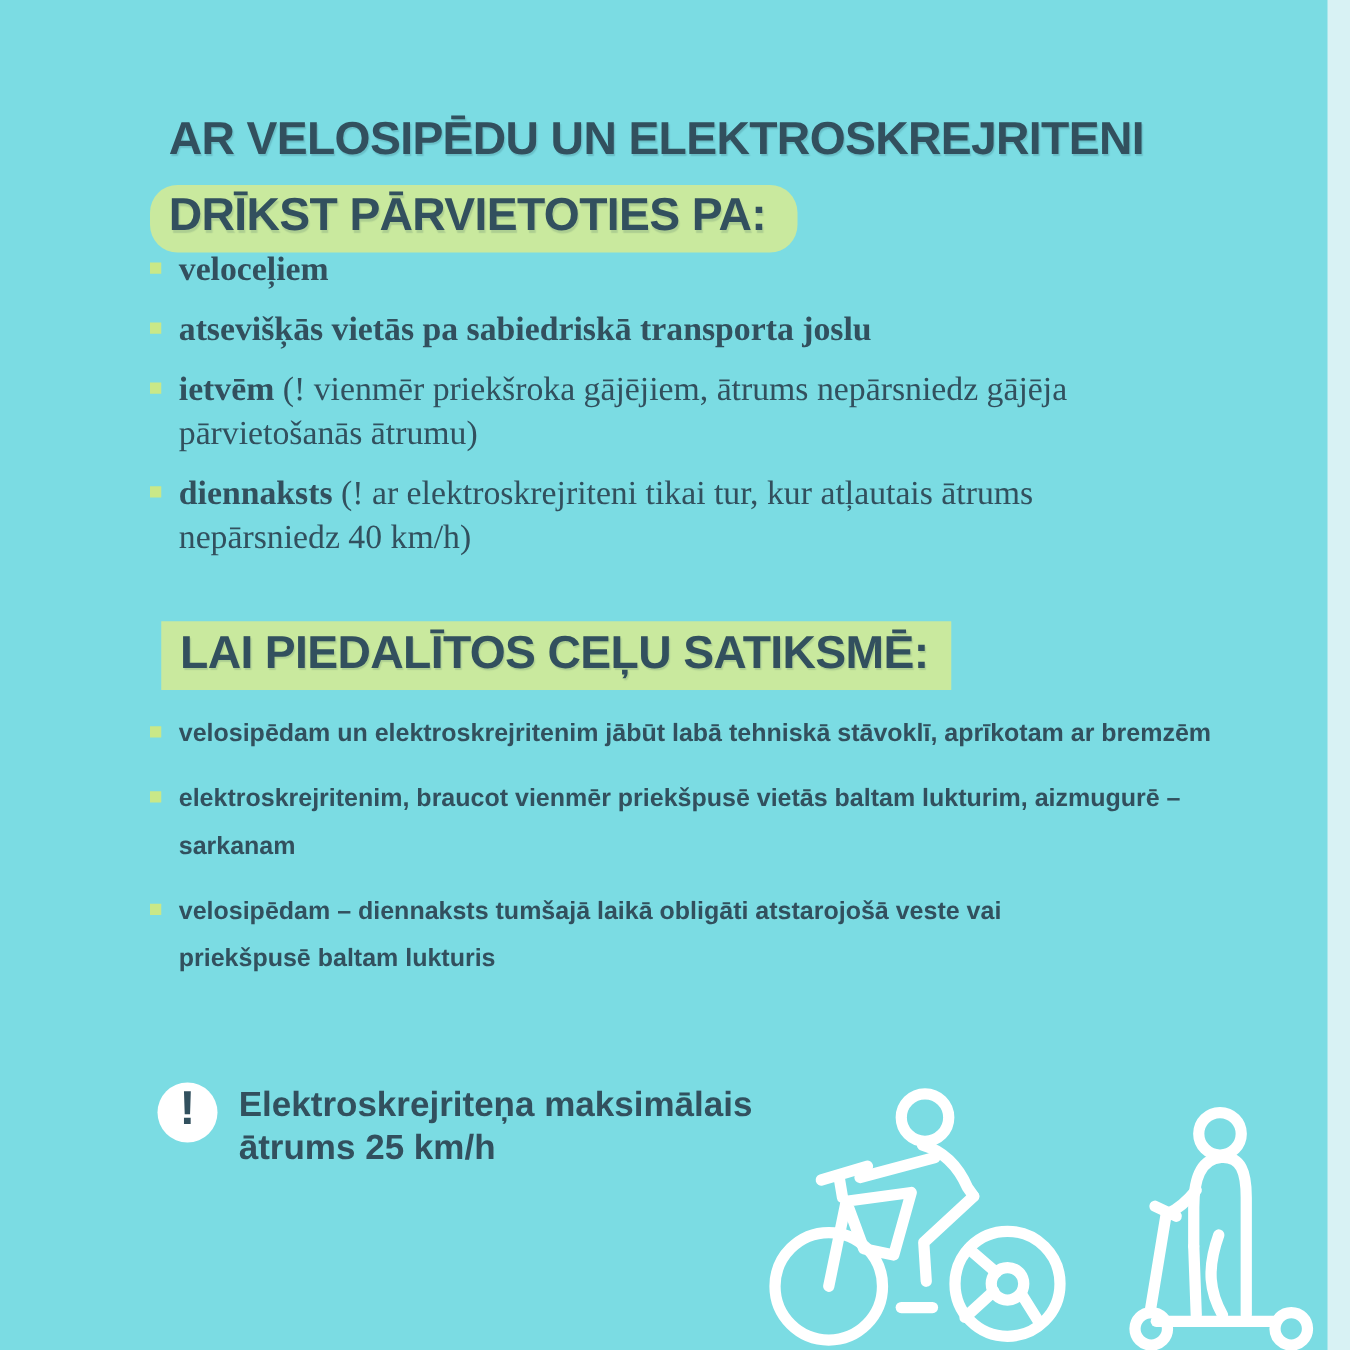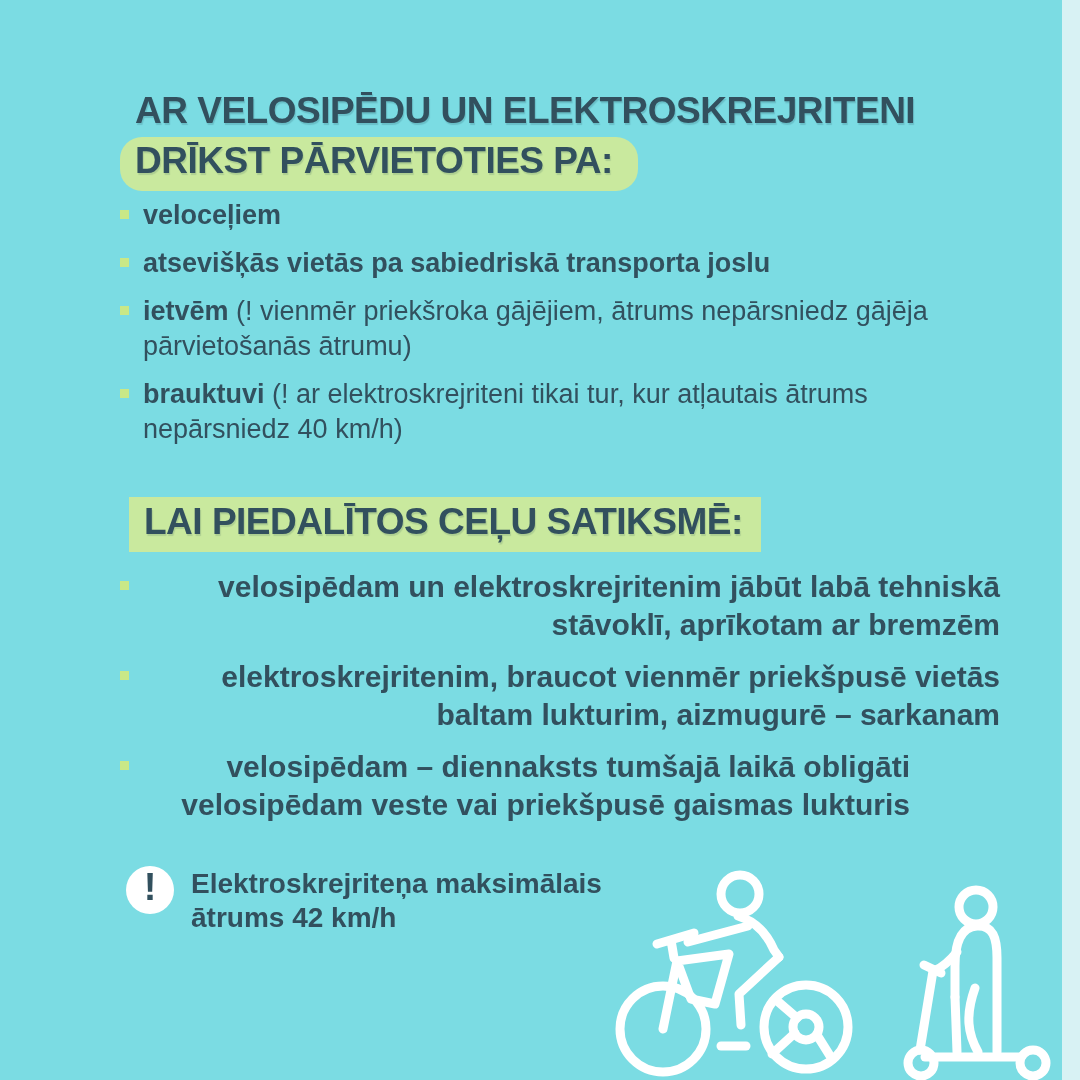--- a/index.html
+++ b/index.html
@@ -21,21 +21,21 @@
   }
   
   .title-block{position:absolute;left:120px;top:88px;}
   .title-line1{
     margin-left:15px;
     font-size:37px;font-weight:700;letter-spacing:-0.5px;
     line-height:46px;white-space:nowrap;
     text-shadow:1px 2px 1px rgba(20,60,75,0.18);
   }
   .title-line2{
-    display:inline-block;margin-top:3px;
+    display:inline-block;margin-top:14px;
     background:var(--highlight);
     padding:2px 25px 8px 15px;
     font-size:37px;font-weight:700;letter-spacing:-0.5px;
     line-height:44px;white-space:nowrap;
     text-shadow:1px 2px 1px rgba(20,60,75,0.15);
     border-radius:22px;
   }
   
   ul.bullets{position:absolute;left:120px;list-style:none;width:880px;}
   ul.bullets li{
@@ -43,25 +43,25 @@
     font-size:27px;line-height:35px;
   }
   ul.bullets li + li{margin-top:13px;}
   .marker{
     position:absolute;left:0;top:12px;
     width:9px;height:9px;background:var(--marker);
     display:inline-block;
   }
   .b{font-weight:700;}
   .r{font-weight:400;}
-  ul.s1{top:198px;}
+  ul.s1{top:198px;font-family:Liberation Serif, serif;}
   ul.s1 li:nth-child(2){max-width:700px;}
   ul.s1 li:nth-child(4){max-width:820px;}
   ul.s2{top:568px;}
-  ul.s2 li{font-size:30px;line-height:38px;text-align:right;}
+  ul.s2 li{font-size:20px;line-height:38px;}
   ul.s2 li + li{margin-top:14px;}
   ul.s2 .marker{top:13px;}
   ul.s2 li:nth-child(3){max-width:790px;}
   
   .section-heading{
     position:absolute;left:129px;top:497px;
     display:inline-block;background:var(--highlight);
     padding:4px 18px 10px 15px;
     font-size:37px;font-weight:700;letter-spacing:-0.5px;
     line-height:41px;white-space:nowrap;
@@ -102,43 +102,43 @@
     <li>
       <span class="marker"></span><span class="b">veloceļiem</span><span class="r"></span>
     </li>
     <li>
       <span class="marker"></span><span class="b">atsevišķās vietās pa sabiedriskā transporta joslu</span><span class="r"></span>
     </li>
     <li>
       <span class="marker"></span><span class="b">ietvēm</span><span class="r"> (! vienmēr priekšroka gājējiem, ātrums nepārsniedz gājēja pārvietošanās ātrumu)</span>
     </li>
     <li>
-      <span class="marker"></span><span class="b">brauktuvi</span><span class="r"> (! ar elektroskrejriteni tikai tur, kur atļautais ātrums nepārsniedz 40 km/h)</span>
+      <span class="marker"></span><span class="b">diennaksts</span><span class="r"> (! ar elektroskrejriteni tikai tur, kur atļautais ātrums nepārsniedz 40 km/h)</span>
     </li>
   </ul>
 
   <h2 class="section-heading">LAI PIEDALĪTOS CEĻU SATIKSMĒ:</h2>
 
   <ul class="bullets s2">
     <li>
       <span class="marker"></span><span class="b">velosipēdam un elektroskrejritenim jābūt labā tehniskā stāvoklī, aprīkotam ar bremzēm</span><span class="r"></span>
     </li>
     <li>
       <span class="marker"></span><span class="b">elektroskrejritenim, braucot vienmēr priekšpusē vietās baltam lukturim, aizmugurē – sarkanam</span><span class="r"></span>
     </li>
     <li>
-      <span class="marker"></span><span class="b">velosipēdam – diennaksts tumšajā laikā obligāti velosipēdam veste vai priekšpusē gaismas lukturis</span><span class="r"></span>
+      <span class="marker"></span><span class="b">velosipēdam – diennaksts tumšajā laikā obligāti atstarojošā veste vai priekšpusē baltam lukturis</span><span class="r"></span>
     </li>
   </ul>
 
   <div class="note">
     <div class="note-icon">
       <span>!</span>
     </div>
-    <div class="note-text">Elektroskrejriteņa maksimālais ātrums 42 km/h</div>
+    <div class="note-text">Elektroskrejriteņa maksimālais ātrums 25 km/h</div>
   </div>
 
   <svg class="illus bike" viewBox="0 0 330 230" aria-hidden="true">
     <circle cx="51" cy="171" r="43"></circle>
     <circle cx="194" cy="169" r="42"></circle>
     <circle cx="194" cy="169" r="13"></circle>
     <path d="M185 160 L163 141 M183 175 L160 196 M205 177 L220 201"></path>
     <path d="M65 103 L117 96 L103 146 L79 141 Z"></path>
     <path d="M65 103 L51 171"></path>
     <path d="M62 100 L59 82 M45 86 L82 75"></path>

